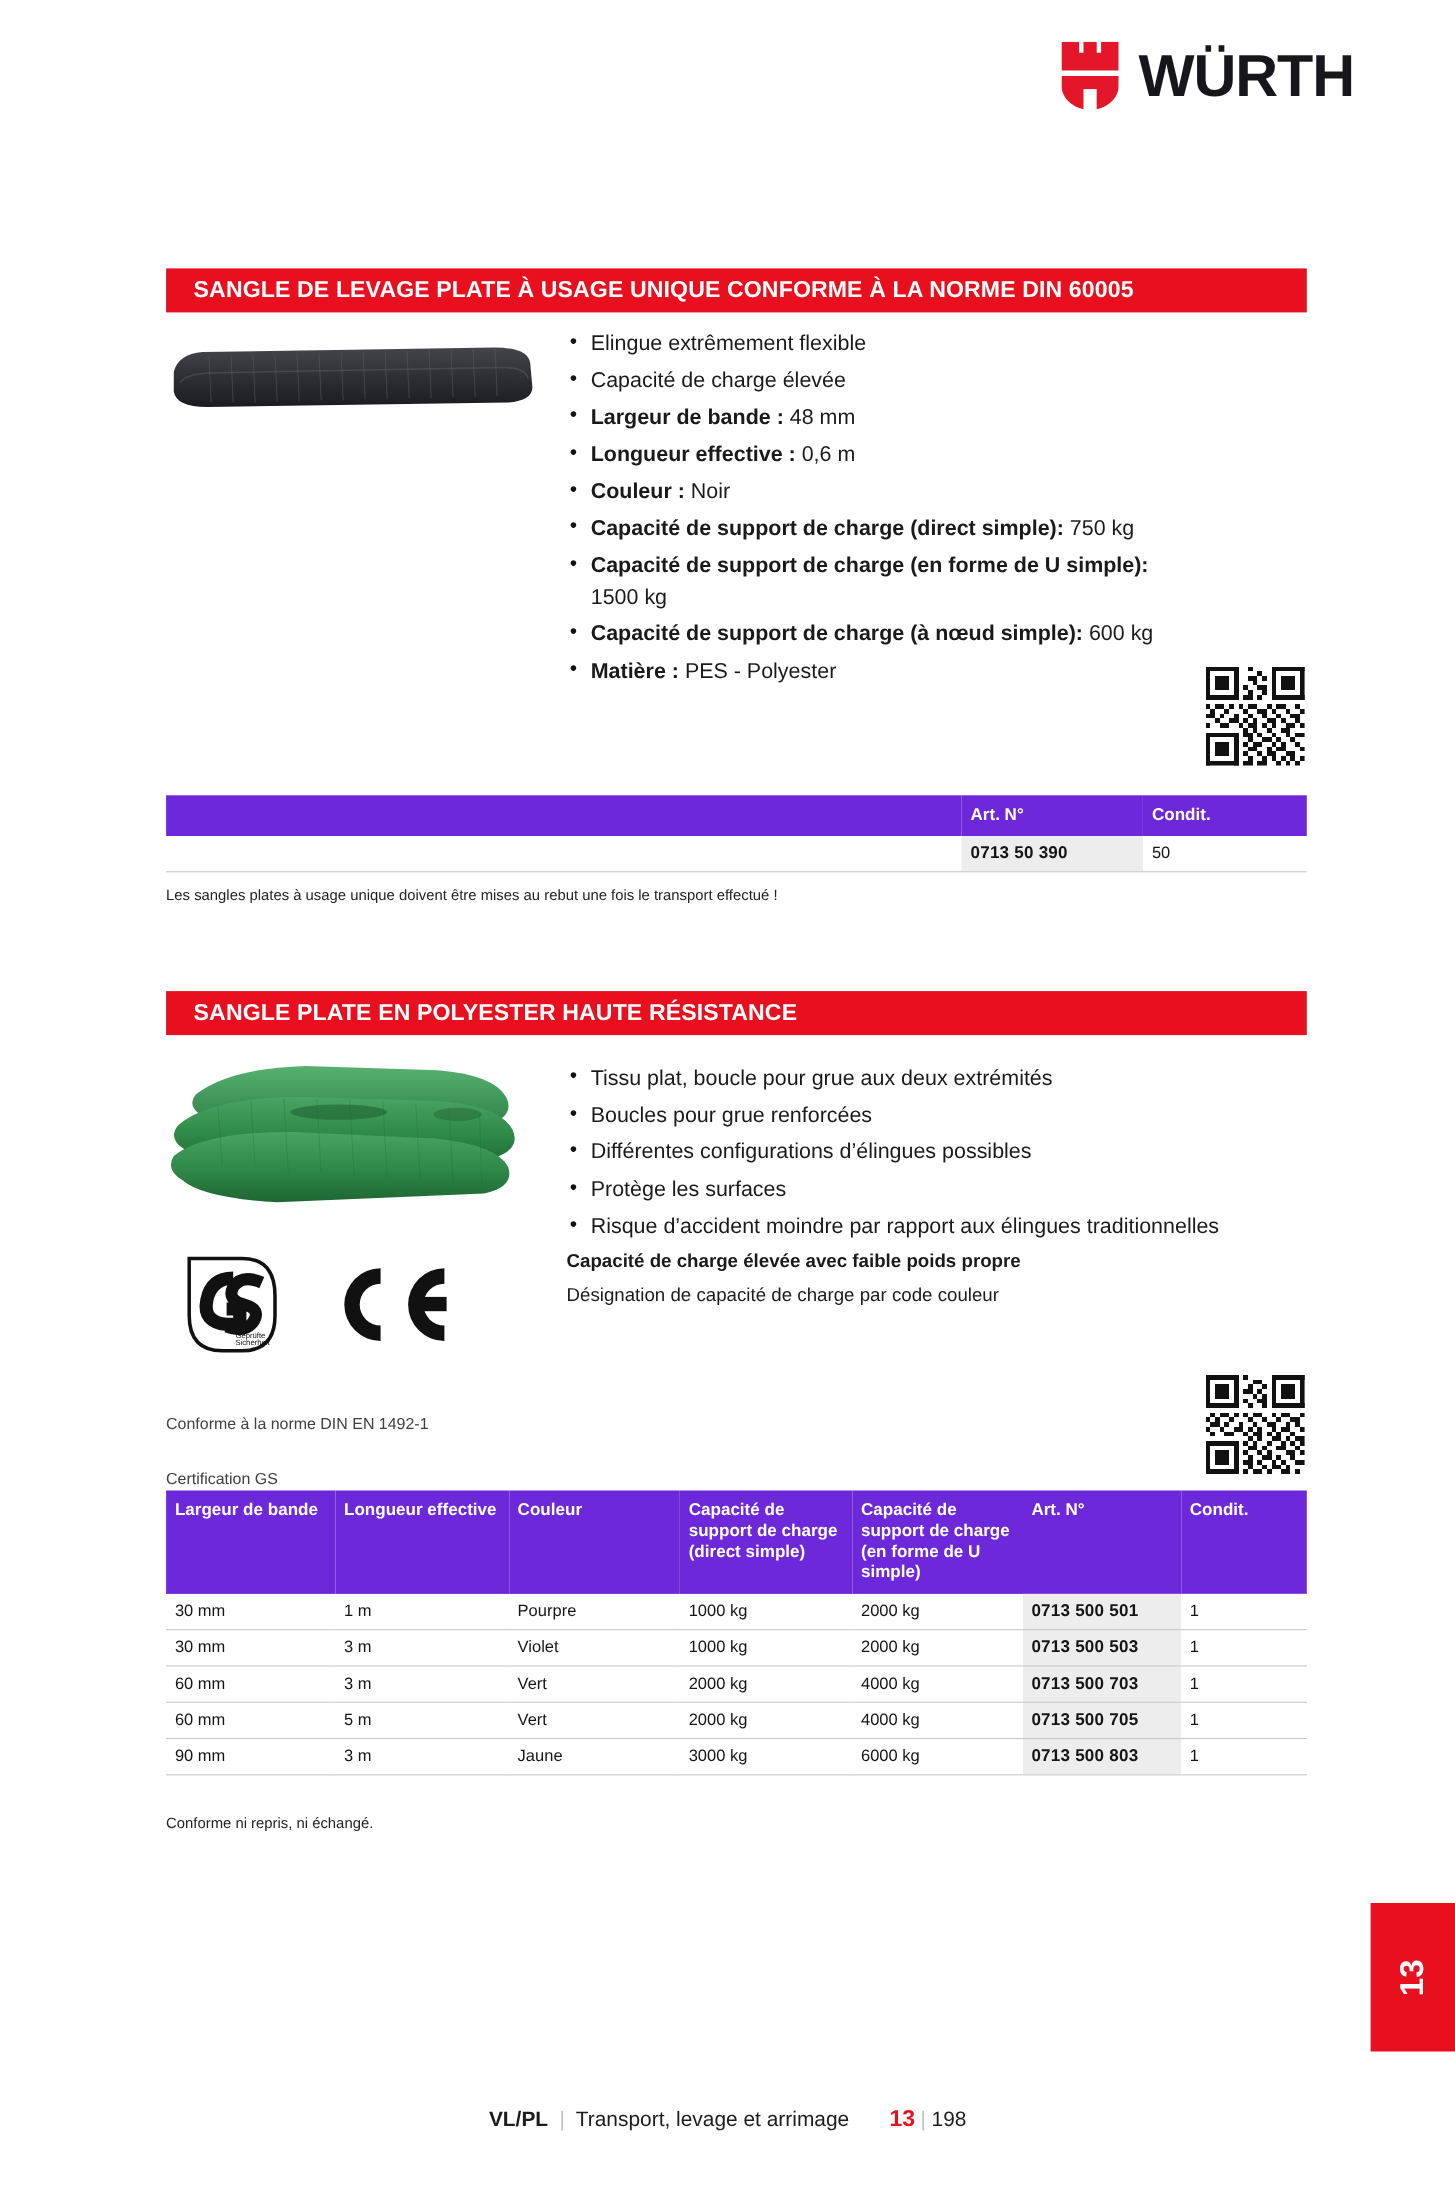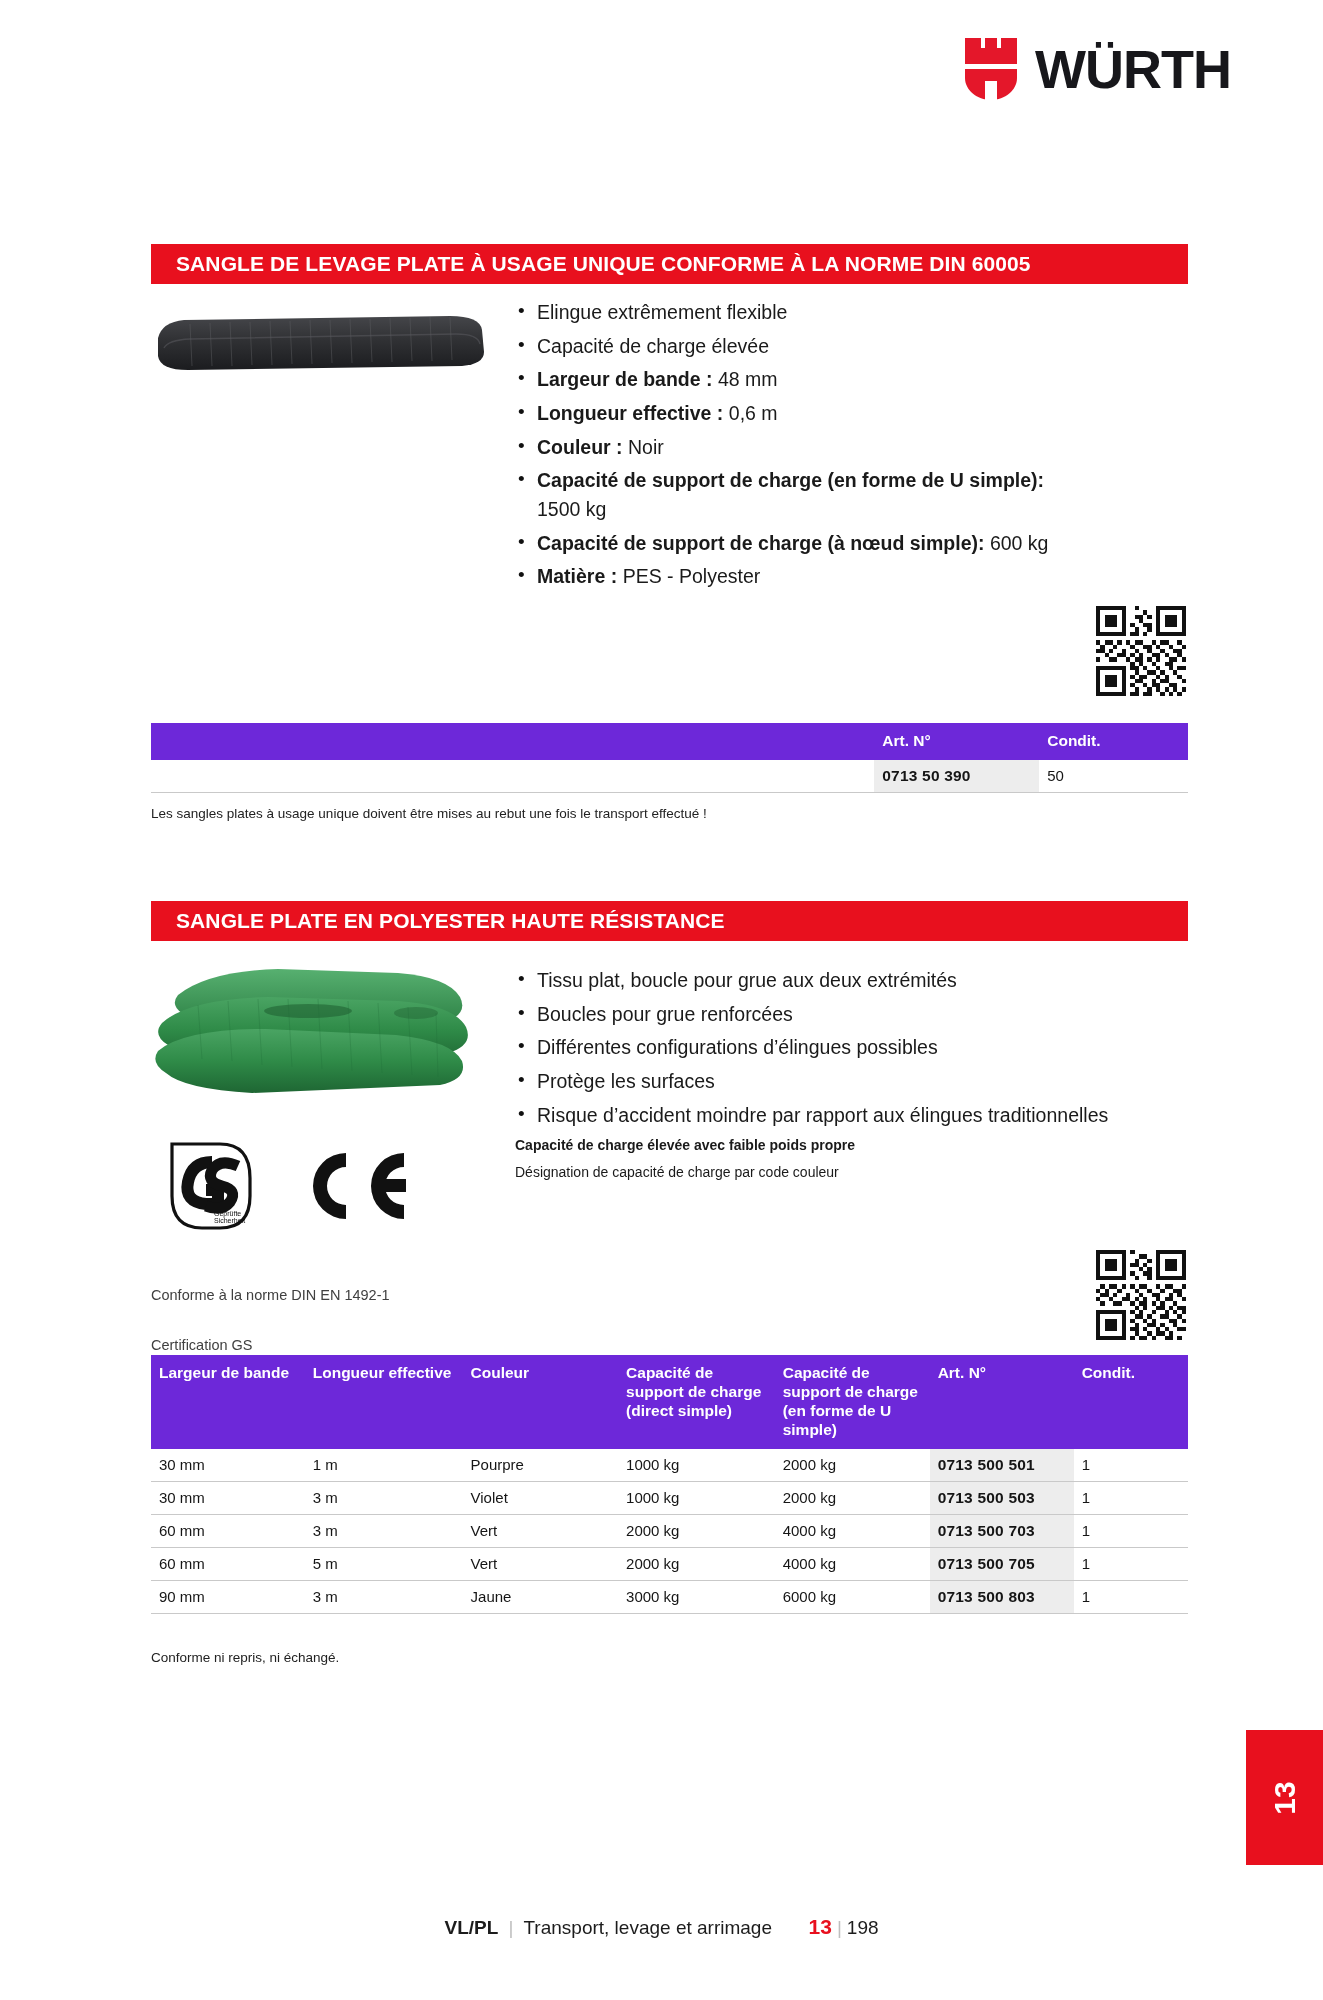--- a/index.html
+++ b/index.html
@@ -48,21 +48,21 @@
   }
   .bullets ul{margin:0;padding:0;list-style:none;}
   .bullets li{
     position:relative;padding-left:22px;margin-bottom:5px;
   }
   .bullets li:before{
     content:"\2022";position:absolute;left:3px;top:-1px;
     font-size:19px;color:#111;
   }
   .bullets li b{font-weight:bold;}
-  .plain-line{font-size:14px;line-height:1.47;}
+  .plain-line{font-size:17px;line-height:1.47;}
   .plain-line.bold{font-weight:bold;}
 
   
   .qr{position:absolute;image-rendering:pixelated;}
 
   
   .cat-table{
     position:absolute;border-collapse:collapse;
     font-size:15px;
   }
@@ -166,20 +166,21 @@
   </svg>
 </div>
 
 <div class="bullets" style="left:515px;top:298px;width:570px;">
   <ul>
     <li><span>Elingue extrêmement flexible</span></li>
     <li><span>Capacité de charge élevée</span></li>
     <li><b>Largeur de bande :</b> <span>48 mm</span></li>
     <li><b>Longueur effective :</b> <span>0,6 m</span></li>
     <li><b>Couleur :</b> <span>Noir</span></li>
+    <li><b>Capacité de support de charge (direct simple):</b> <span>750 kg</span></li>
     <li><b>Capacité de support de charge (en forme de U simple):</b> <span>1500 kg</span></li>
     <li><b>Capacité de support de charge (à nœud simple):</b> <span>600 kg</span></li>
     <li><b>Matière :</b> <span>PES - Polyester</span></li>
   </ul>
 </div>
 
 <div class="qr" style="left:1096px;top:606px;width:90px;height:90px;">
   <svg viewBox="0 0 21 21" width="90" height="90" shape-rendering="crispEdges" aria-hidden="true">
     <rect width="21" height="21" fill="#fff"></rect>
     <g fill="#111">

